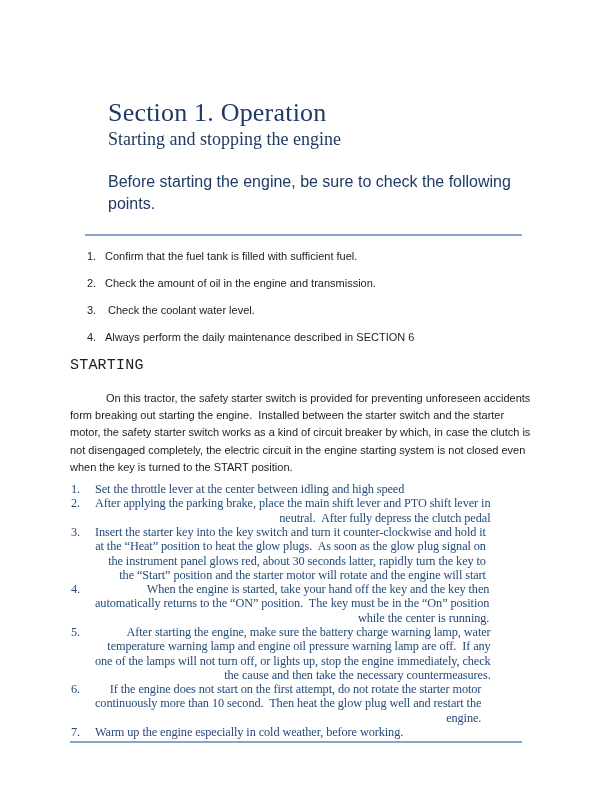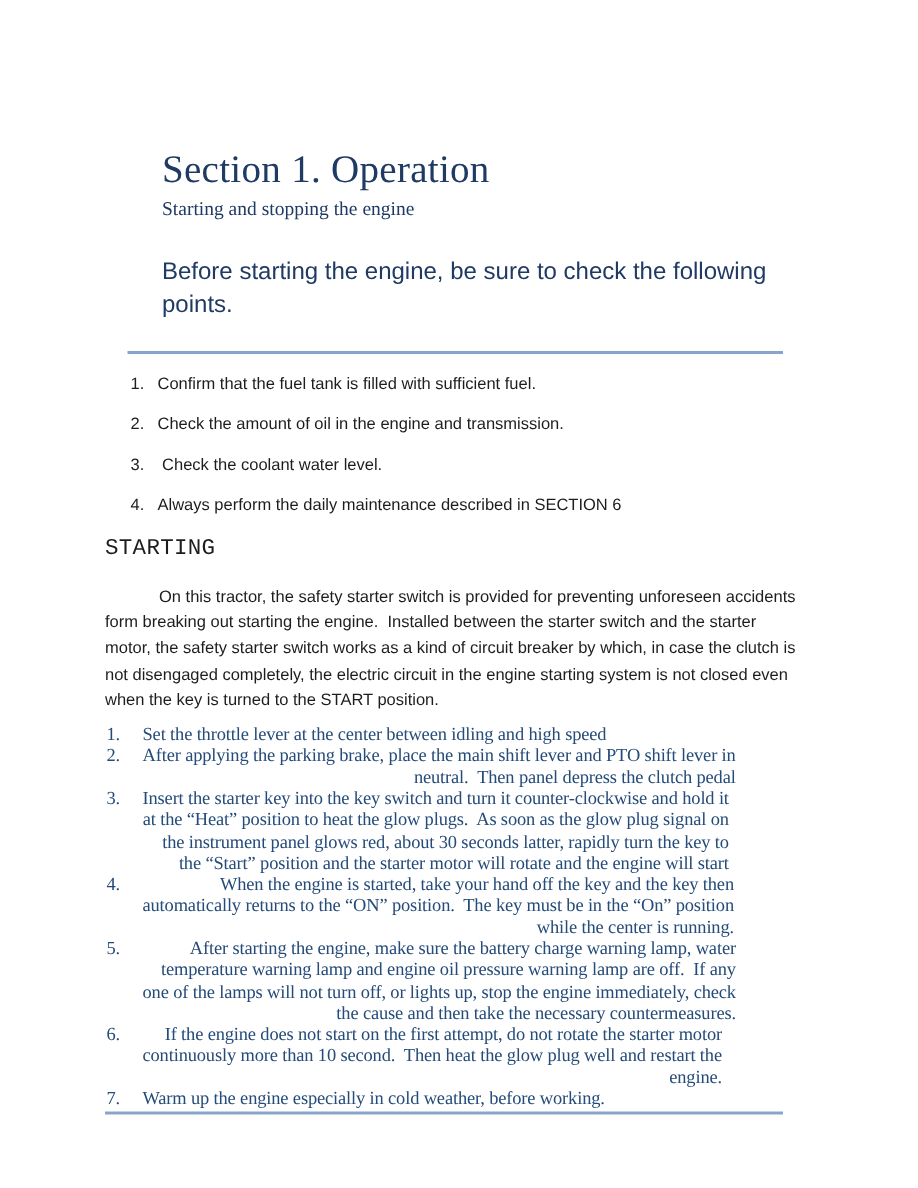--- a/index.html
+++ b/index.html
@@ -25,21 +25,21 @@
     padding-top:70px;
     margin-left:108px; margin-right:60px;
     font-family:"Liberation Serif","DejaVu Serif",serif;
     color:var(--title-text);
   }
   .doc-title {
     font-size:26px; line-height:30px; font-weight:normal;
     letter-spacing:0.2px;
   }
   .doc-subtitle {
-    font-size:13px; line-height:22px; font-weight:normal;
+    font-size:18px; line-height:22px; font-weight:normal;
   }
   .intro-heading {
     margin:21px 70px 0 85px;
     padding:0 0 19px 23px;
     border-bottom:2px solid var(--rule-color);
     font-family:Liberation Sans, sans-serif;
     font-size:16px; line-height:22px;
     color:var(--heading-text);
   }
   .intro-heading .line { white-space:pre; }
@@ -134,21 +134,21 @@
     <li class="step">
       <span class="step-num">1.</span>
       <div class="step-text">
         <div class="line">Set the throttle lever at the center between idling and high speed</div>
       </div>
     </li>
     <li class="step">
       <span class="step-num">2.</span>
       <div class="step-text">
         <div class="line">After applying the parking brake, place the main shift lever and PTO shift lever in</div>
-        <div class="line">neutral.  Then panel depress the clutch pedal</div>
+        <div class="line">neutral.  After fully depress the clutch pedal</div>
       </div>
     </li>
     <li class="step">
       <span class="step-num">3.</span>
       <div class="step-text">
         <div class="line">Insert the starter key into the key switch and turn it counter-clockwise and hold it</div>
         <div class="line">at the “Heat” position to heat the glow plugs.  As soon as the glow plug signal on</div>
         <div class="line">the instrument panel glows red, about 30 seconds latter, rapidly turn the key to</div>
         <div class="line">the “Start” position and the starter motor will rotate and the engine will start</div>
       </div>

